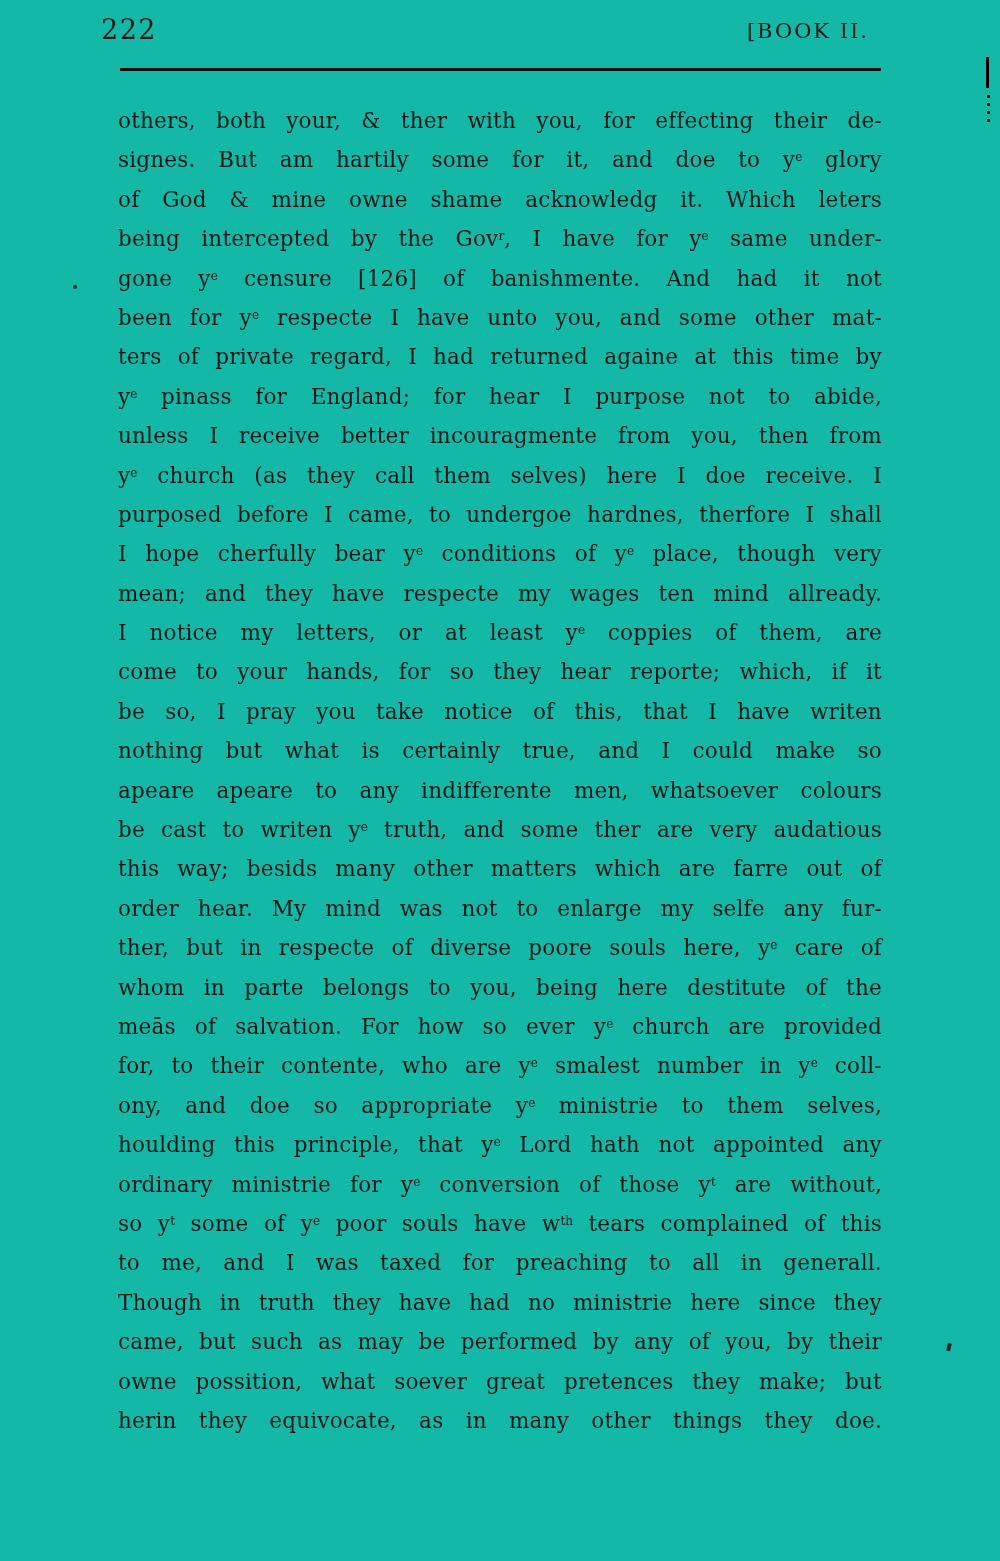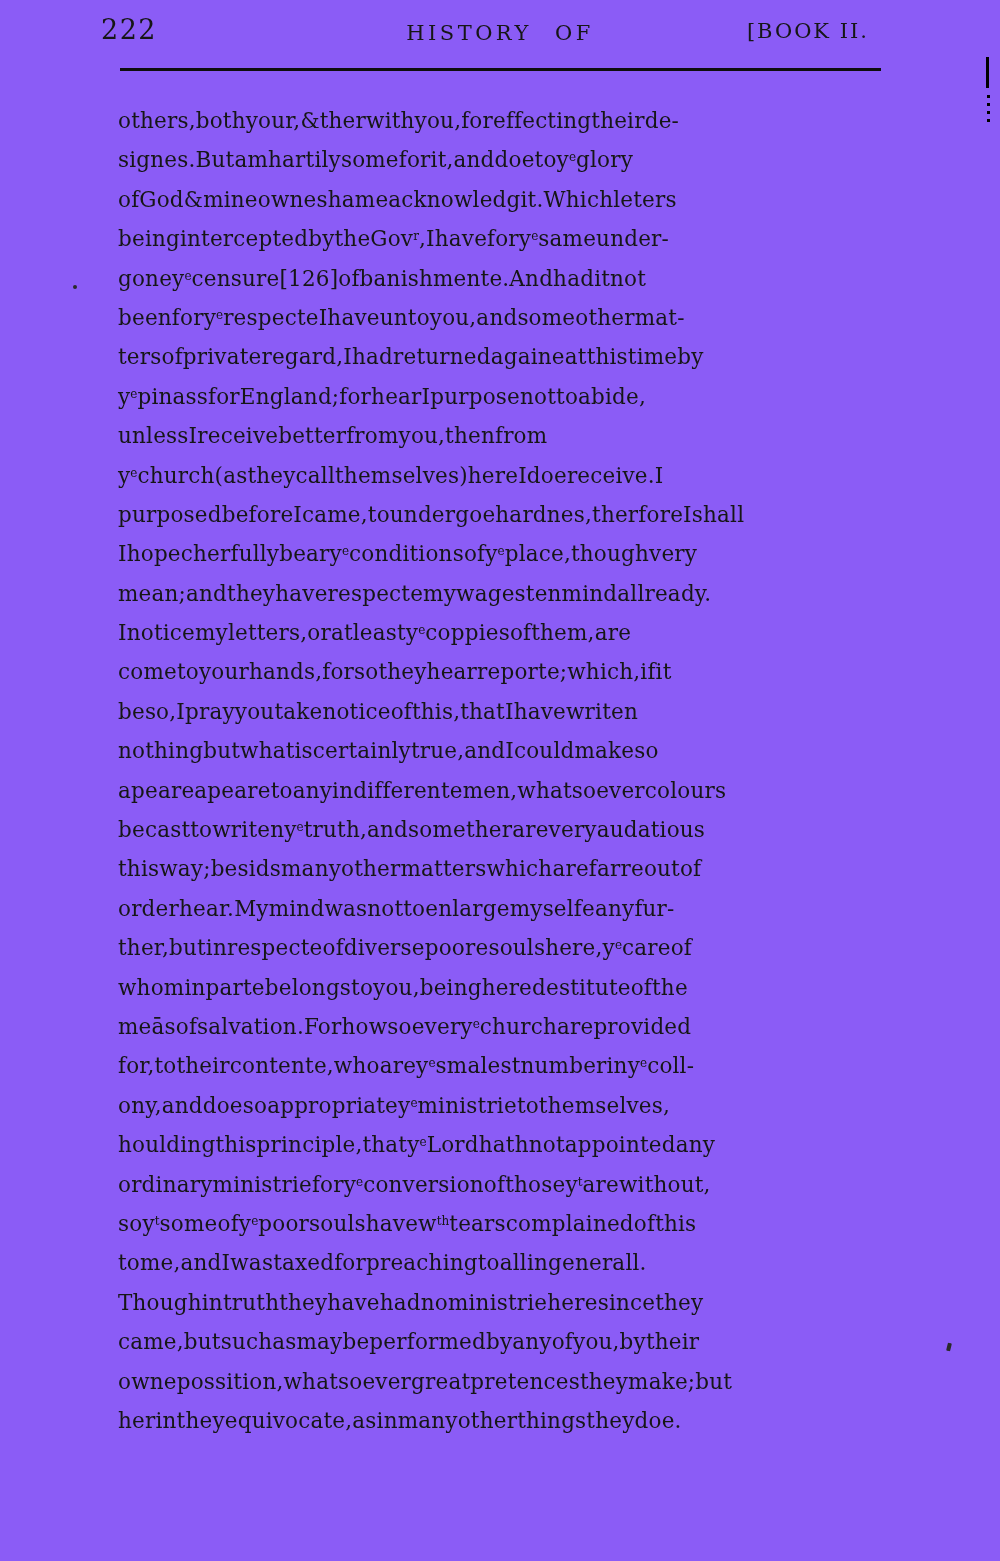--- a/index.html
+++ b/index.html
@@ -6,21 +6,21 @@
   body {
     width: 1000px; height: 1561px;
     background: #ffffff;
     font-family: "DejaVu Serif", serif;
     color: #161616;
     position: relative;
     overflow: hidden;
   }
   .page {
     position: absolute; inset: 0;
-    background: #8b5cf6;
+    background: #14b8a6;
   }
   
   .page-number {
     position: absolute; left: 101px; top: 14px;
     font-size: 27px; letter-spacing: 1.5px;
   }
   .running-title {
     position: absolute; top: 21px; left: 0; width: 100%;
     text-align: center;
     font-size: 21px; letter-spacing: 3.5px; word-spacing: 13px;
@@ -52,60 +52,59 @@
     width: 4px; height: 8px; background: #2a2a2a;
     border-radius: 1px; transform: rotate(14deg);
   }
   
   .body-text {
     position: absolute; top: 101px; left: 118px; right: 118px;
     font-size: 21.5px;
     letter-spacing: 0.2px;
   }
   .line {
-    display: flex; justify-content: flex-start;
+    display: flex; justify-content: space-between;
     height: 39.4px; line-height: 39.4px;
     white-space: pre;
   }
   .line sup {
     font-size: 0.56em;
     line-height: 0;
     vertical-align: 0.52em;
     letter-spacing: 0;
   }
 </style>
 </head>
 <body>
 
 <div class="page">
 
   <div class="page-number">222</div>
 
-  <div class="running-title">HISTORY OF</div>
 
   <div class="book-label">[BOOK II.</div>
 
   <div class="header-rule"></div>
 
   <div class="edge-line"></div>
   <div class="edge-dashes"></div>
   <div class="margin-dot"></div>
   <div class="edge-speck"></div>
 
   <div class="body-text">
 
   <div class="line"><span>others,</span><span>both</span><span>your,</span><span>&amp;</span><span>ther</span><span>with</span><span>you,</span><span>for</span><span>effecting</span><span>their</span><span>de-</span></div>
       <div class="line"><span>signes.</span><span>But</span><span>am</span><span>hartily</span><span>some</span><span>for</span><span>it,</span><span>and</span><span>doe</span><span>to</span><span>y<sup>e</sup></span><span>glory</span></div>
       <div class="line"><span>of</span><span>God</span><span>&amp;</span><span>mine</span><span>owne</span><span>shame</span><span>acknowledg</span><span>it.</span><span>Which</span><span>leters</span></div>
       <div class="line"><span>being</span><span>intercepted</span><span>by</span><span>the</span><span>Gov<sup>r</sup>,</span><span>I</span><span>have</span><span>for</span><span>y<sup>e</sup></span><span>same</span><span>under-</span></div>
       <div class="line"><span>gone</span><span>y<sup>e</sup></span><span>censure</span><span>[126]</span><span>of</span><span>banishmente.</span><span>And</span><span>had</span><span>it</span><span>not</span></div>
       <div class="line"><span>been</span><span>for</span><span>y<sup>e</sup></span><span>respecte</span><span>I</span><span>have</span><span>unto</span><span>you,</span><span>and</span><span>some</span><span>other</span><span>mat-</span></div>
       <div class="line"><span>ters</span><span>of</span><span>private</span><span>regard,</span><span>I</span><span>had</span><span>returned</span><span>againe</span><span>at</span><span>this</span><span>time</span><span>by</span></div>
       <div class="line"><span>y<sup>e</sup></span><span>pinass</span><span>for</span><span>England;</span><span>for</span><span>hear</span><span>I</span><span>purpose</span><span>not</span><span>to</span><span>abide,</span></div>
-      <div class="line"><span>unless</span><span>I</span><span>receive</span><span>better</span><span>from</span><span>you,</span><span>then</span><span>from</span></div>
+      <div class="line"><span>unless</span><span>I</span><span>receive</span><span>better</span><span>incouragmente</span><span>from</span><span>you,</span><span>then</span><span>from</span></div>
       <div class="line"><span>y<sup>e</sup></span><span>church</span><span>(as</span><span>they</span><span>call</span><span>them</span><span>selves)</span><span>here</span><span>I</span><span>doe</span><span>receive.</span><span>I</span></div>
       <div class="line"><span>purposed</span><span>before</span><span>I</span><span>came,</span><span>to</span><span>undergoe</span><span>hardnes,</span><span>therfore</span><span>I</span><span>shall</span></div>
       <div class="line"><span>I</span><span>hope</span><span>cherfully</span><span>bear</span><span>y<sup>e</sup></span><span>conditions</span><span>of</span><span>y<sup>e</sup></span><span>place,</span><span>though</span><span>very</span></div>
       <div class="line"><span>mean;</span><span>and</span><span>they</span><span>have</span><span>respecte</span><span>my</span><span>wages</span><span>ten</span><span>mind</span><span>allready.</span></div>
       <div class="line"><span>I</span><span>notice</span><span>my</span><span>letters,</span><span>or</span><span>at</span><span>least</span><span>y<sup>e</sup></span><span>coppies</span><span>of</span><span>them,</span><span>are</span></div>
       <div class="line"><span>come</span><span>to</span><span>your</span><span>hands,</span><span>for</span><span>so</span><span>they</span><span>hear</span><span>reporte;</span><span>which,</span><span>if</span><span>it</span></div>
       <div class="line"><span>be</span><span>so,</span><span>I</span><span>pray</span><span>you</span><span>take</span><span>notice</span><span>of</span><span>this,</span><span>that</span><span>I</span><span>have</span><span>writen</span></div>
       <div class="line"><span>nothing</span><span>but</span><span>what</span><span>is</span><span>certainly</span><span>true,</span><span>and</span><span>I</span><span>could</span><span>make</span><span>so</span></div>
       <div class="line"><span>apeare</span><span>apeare</span><span>to</span><span>any</span><span>indifferente</span><span>men,</span><span>whatsoever</span><span>colours</span></div>
       <div class="line"><span>be</span><span>cast</span><span>to</span><span>writen</span><span>y<sup>e</sup></span><span>truth,</span><span>and</span><span>some</span><span>ther</span><span>are</span><span>very</span><span>audatious</span></div>

